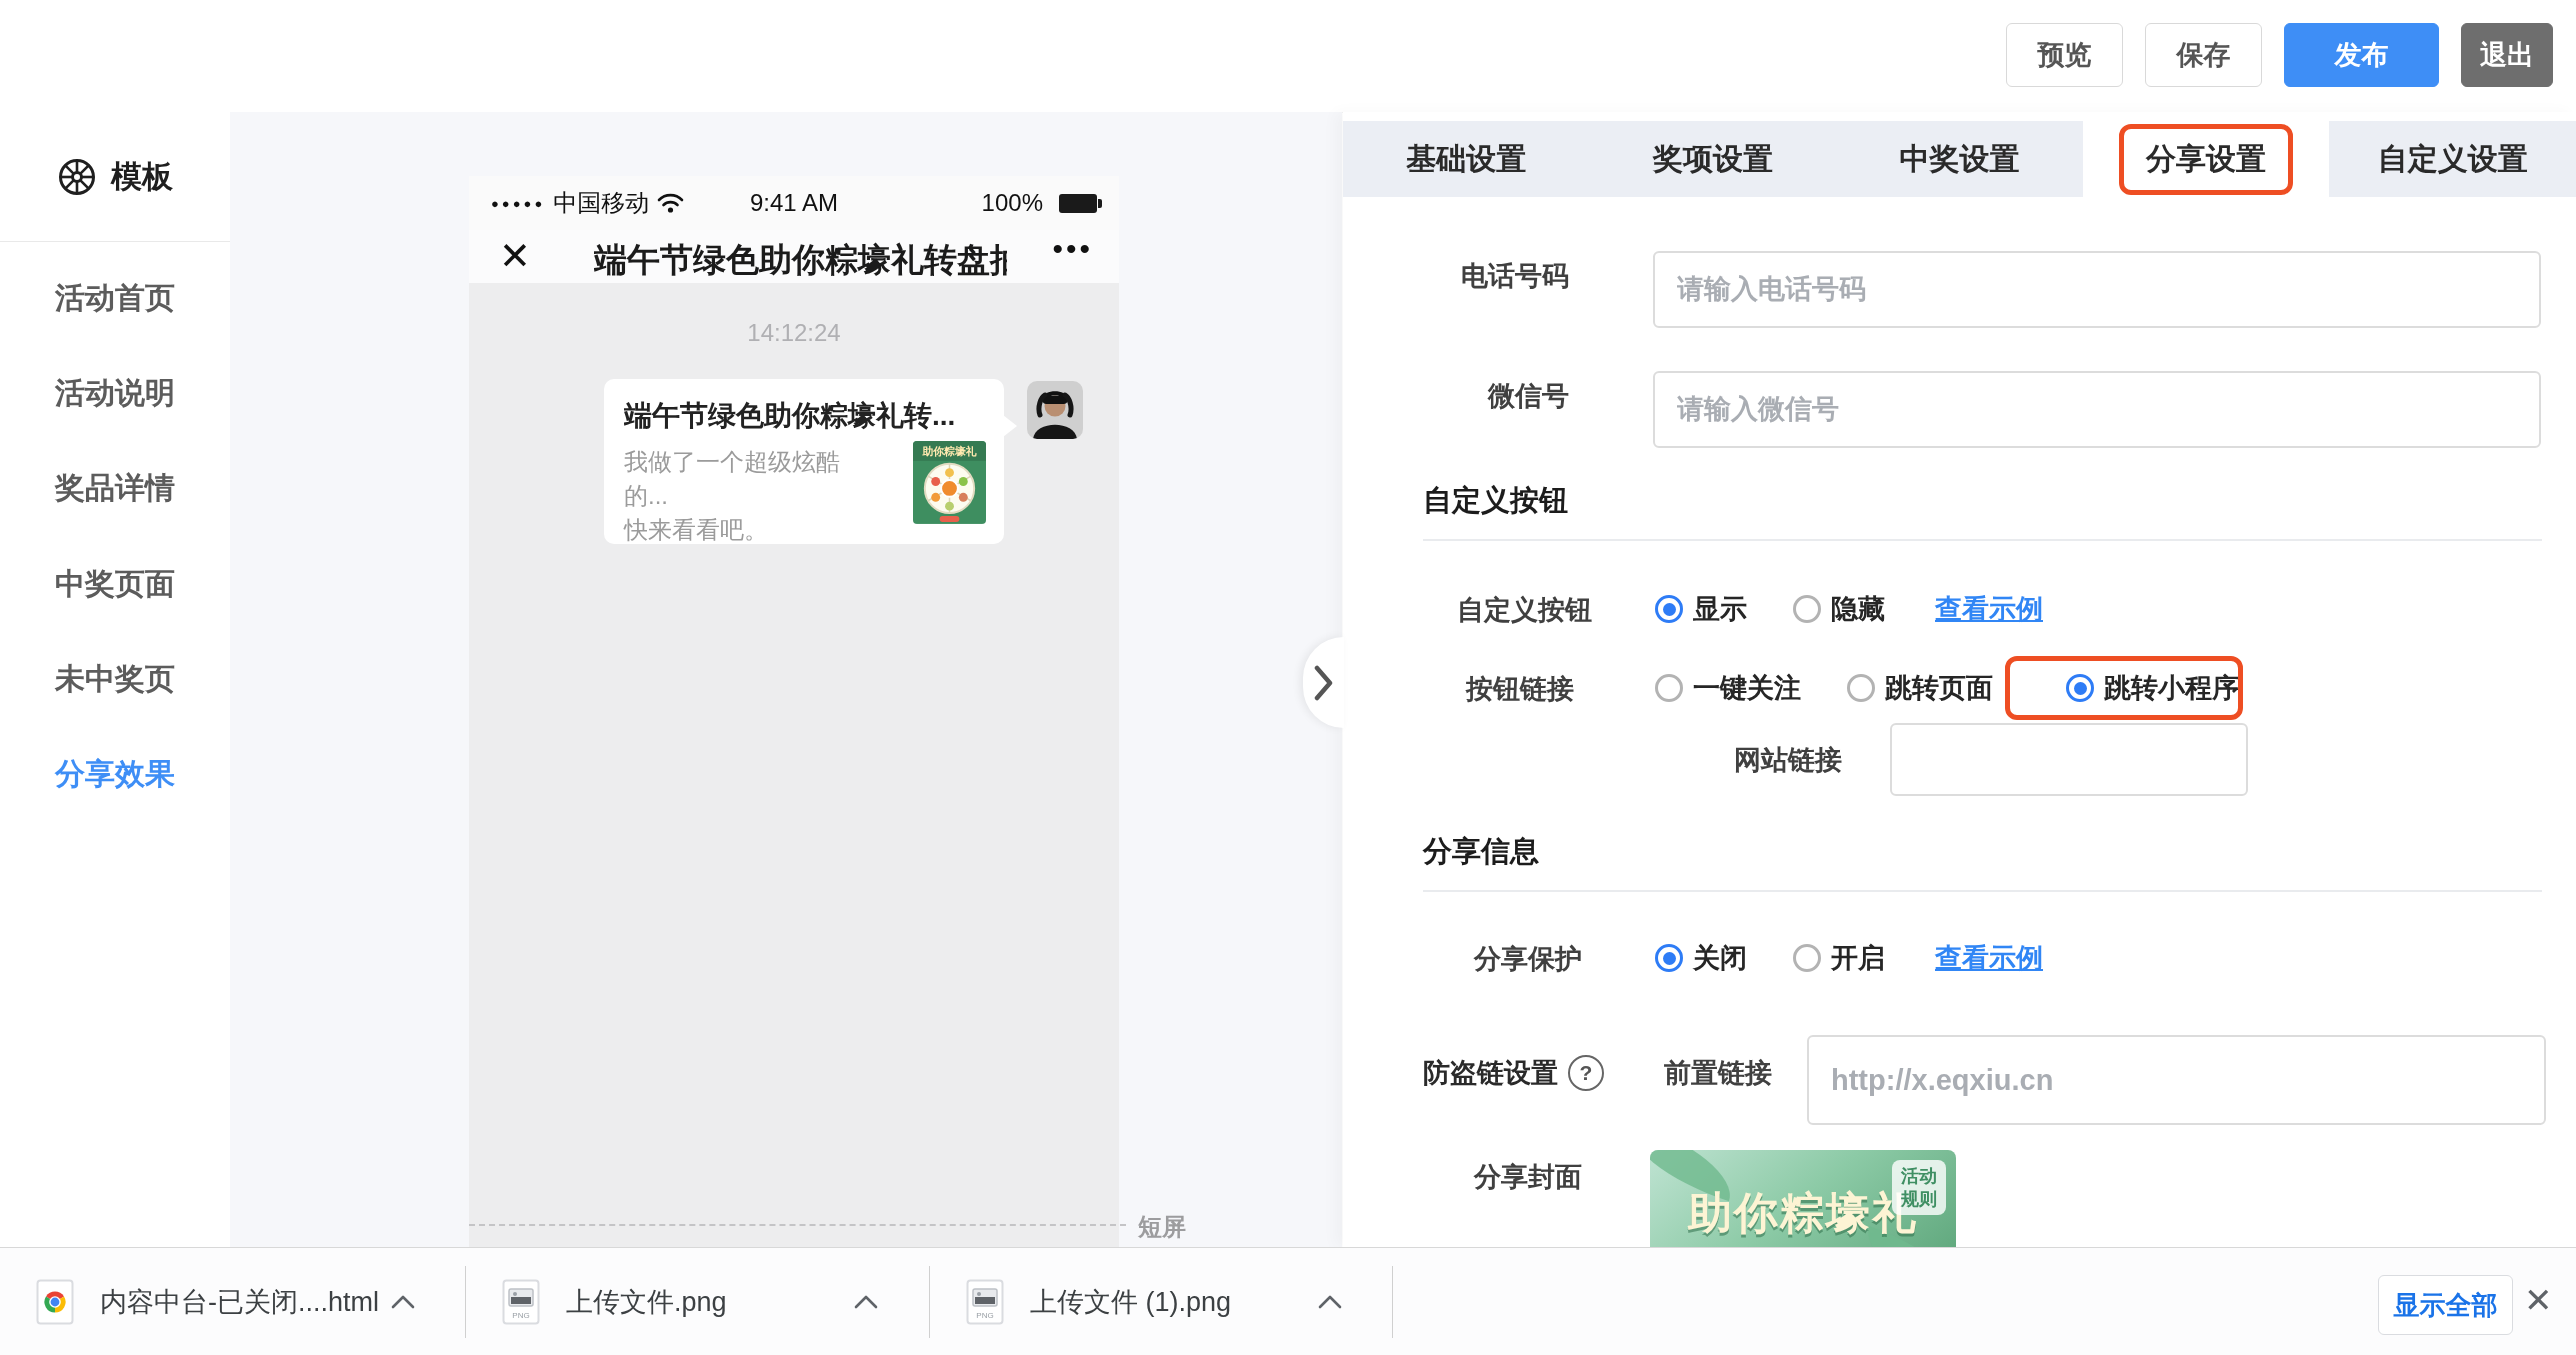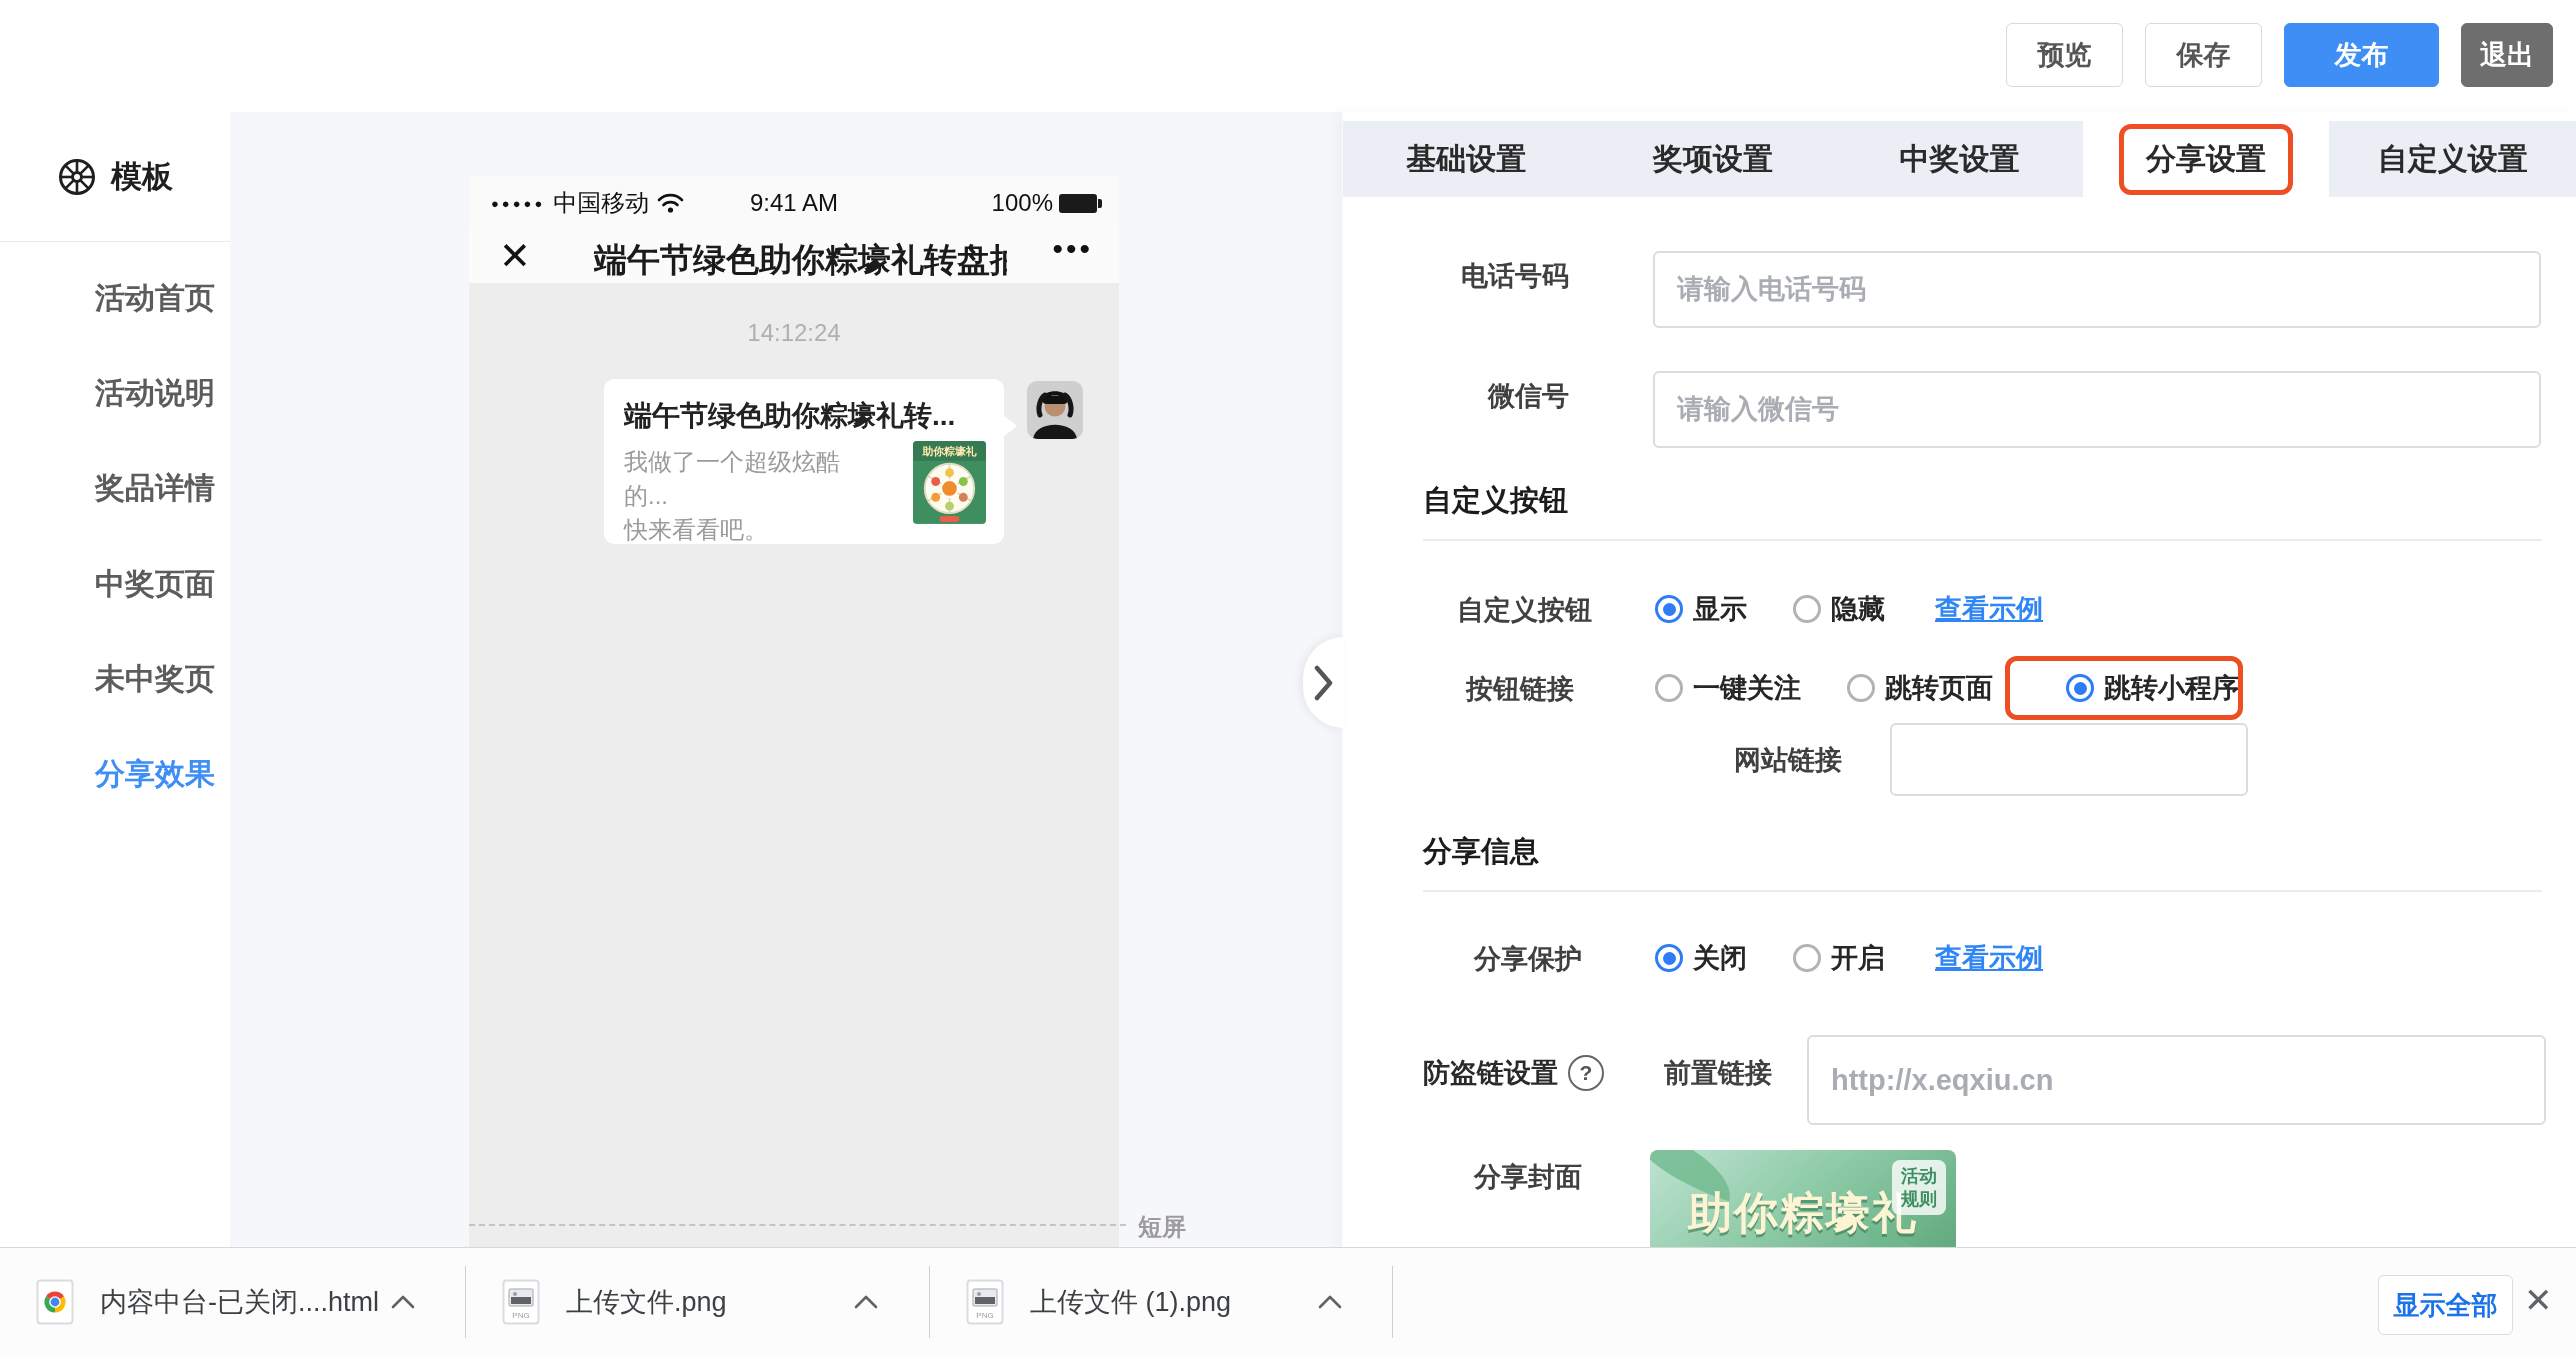--- a/index.html
+++ b/index.html
@@ -14,31 +14,31 @@
   .tb-btn{height:64px;min-width:117px;padding:0 25px;border-radius:6px;border:1px solid #d9d9d9;
           background:#fff;color:#555;font-size:27px;font-weight:600;display:flex;align-items:center;justify-content:center;cursor:pointer;}
   .tb-btn.primary{background:#3e8ef6;border-color:#3e8ef6;color:#fff;min-width:155px;}
   .tb-btn.dark{background:#6e6e6e;border-color:#6e6e6e;color:#fff;min-width:75px;padding:0 18px;}
 
   
   .sidebar{left:0;top:112px;width:230px;height:1135px;background:#fff;border-right:1px solid #ededed;}
   .side-head{position:absolute;left:0;top:0;width:230px;height:129px;display:flex;align-items:center;justify-content:center;gap:14px;border-bottom:1px solid #e9e9e9;}
   .side-head-label{font-size:31px;font-weight:700;color:#1f1f1f;}
   .side-item{position:absolute;left:0;width:230px;height:60px;display:flex;align-items:center;justify-content:center;
-             font-size:30px;font-weight:700;color:#5c5c5c;cursor:pointer;padding-left:40px;}
+             font-size:30px;font-weight:700;color:#5c5c5c;cursor:pointer;}
   .side-item.active{color:#3e8ef6;}
 
   
   .preview{left:230px;top:112px;width:1112px;height:1135px;background:#f6f7fa;overflow:hidden;}
   .phone{position:absolute;left:239px;top:64px;width:650px;height:1072px;}
   .p-status{position:absolute;left:0;top:0;width:650px;height:54px;background:#fafafa;display:flex;align-items:center;padding:0 22px;box-sizing:border-box;}
   .p-dots{font-size:13px;letter-spacing:3px;color:#111;margin-right:8px;}
   .p-carrier{font-size:24px;color:#111;margin-right:8px;}
   .p-time{position:absolute;left:0;width:650px;text-align:center;font-size:24px;color:#111;}
-  .p-batt-group{margin-left:auto;display:flex;align-items:center;gap:6px;z-index:1;}
+  .p-batt-group{margin-left:auto;display:flex;align-items:center;gap:16px;z-index:1;}
   .p-batt-pct{font-size:24px;color:#111;}
   .battery{width:38px;height:19px;background:#1a1a1a;border-radius:3px;position:relative;}
   .battery:after{content:"";position:absolute;right:-5px;top:5px;width:4px;height:9px;background:#1a1a1a;border-radius:0 2px 2px 0;}
   .p-nav{position:absolute;left:0;top:54px;width:650px;height:54px;background:#fbfbfc;}
   .p-close{position:absolute;left:30px;top:4px;font-size:38px;color:#111;font-weight:400;cursor:pointer;}
   .p-title{position:absolute;left:125px;top:8px;width:413px;overflow:hidden;white-space:nowrap;
            font-size:33px;font-weight:700;color:#1b1b1b;}
   .p-more{position:absolute;right:26px;top:2px;font-size:30px;letter-spacing:3px;color:#111;cursor:pointer;}
   .p-chat{position:absolute;left:0;top:107px;width:650px;height:965px;background:#ededee;}
   .chat-time{position:absolute;left:0;top:36px;width:650px;text-align:center;font-size:24px;color:#b0b0b3;}

